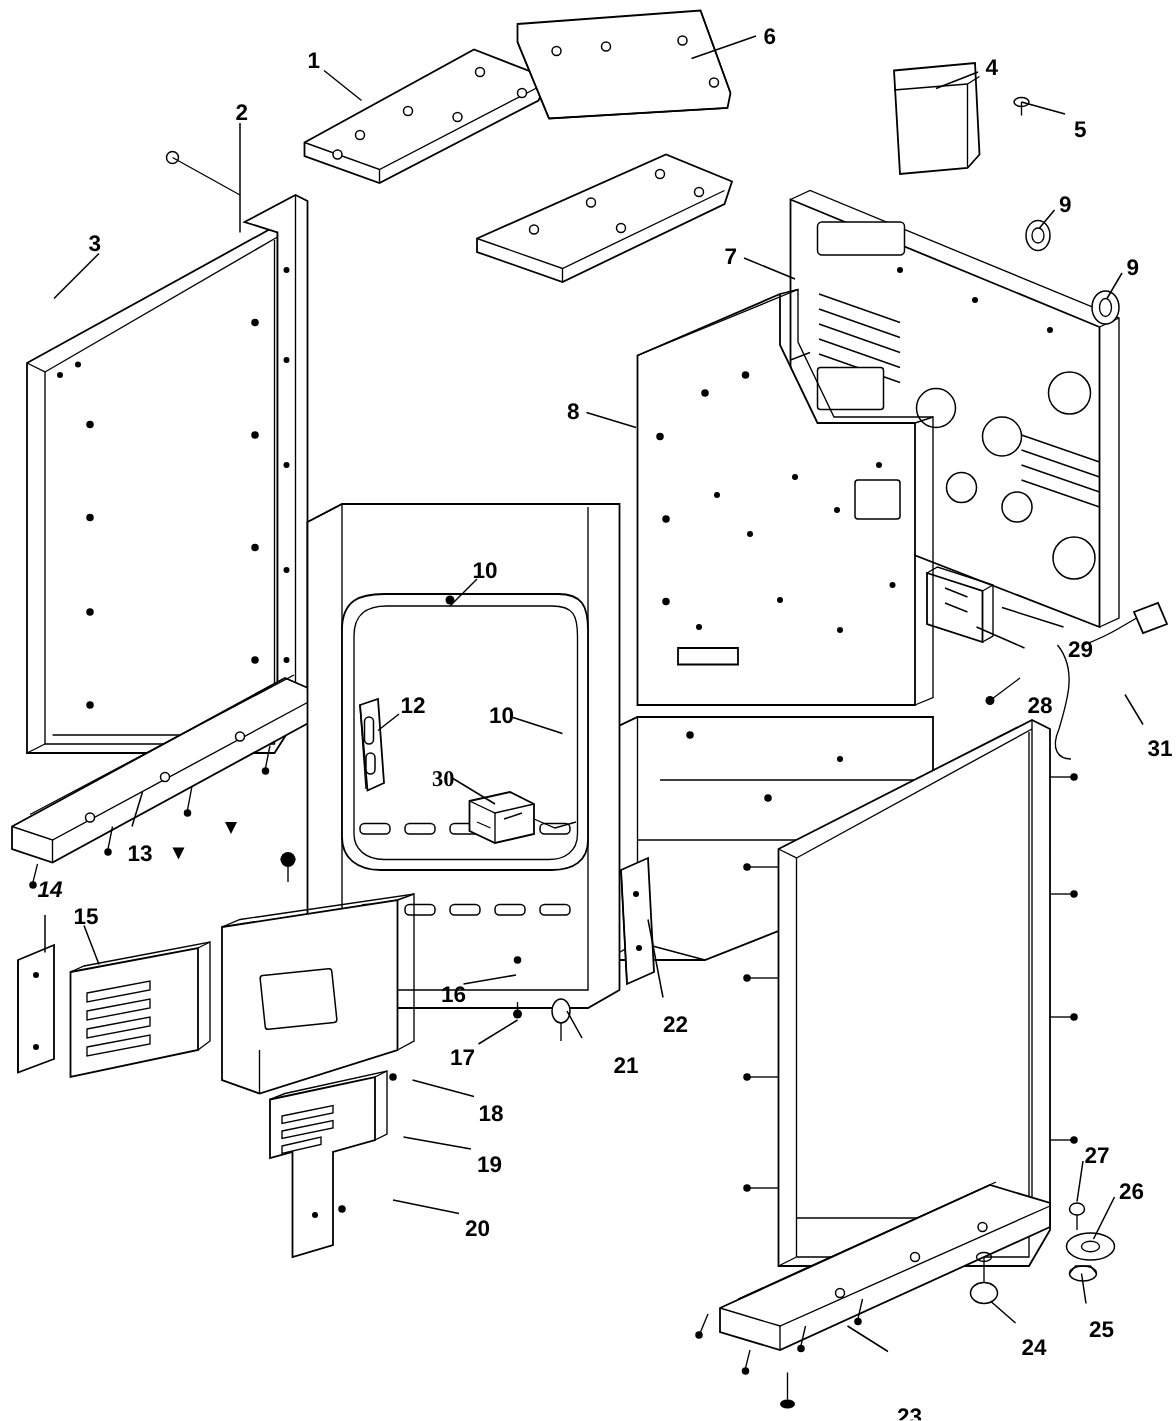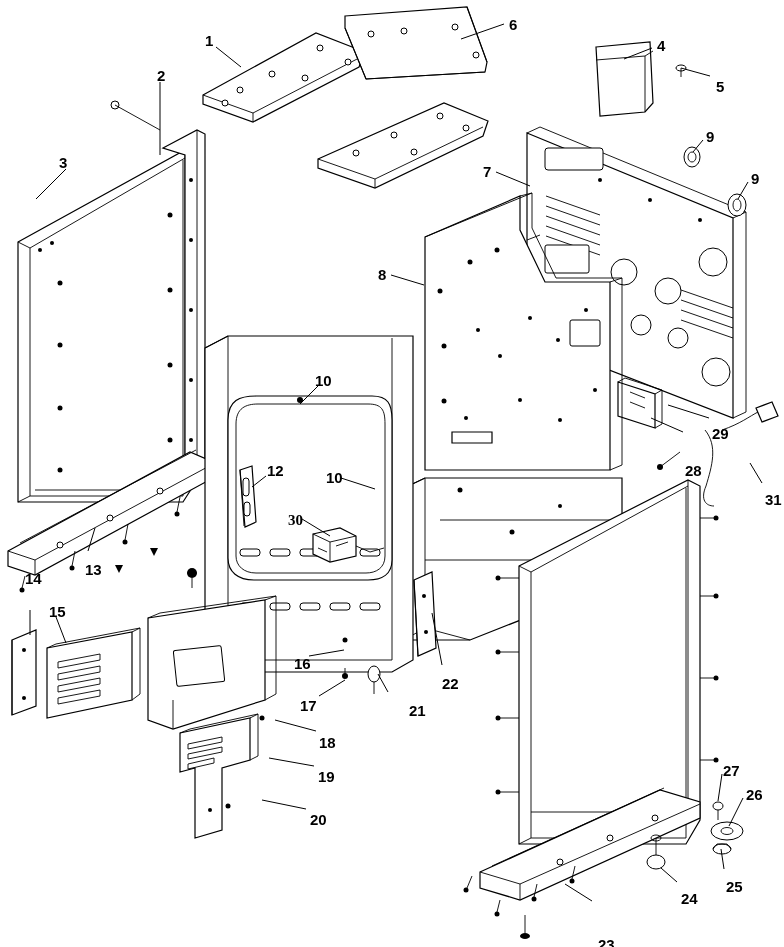--- a/index.html
+++ b/index.html
@@ -471,21 +471,21 @@
       <div class="callout" style="left: 716px; top: 79px;">5</div>
       <div class="callout" style="left: 509px; top: 17px;">6</div>
       <div class="callout" style="left: 483px; top: 164px;">7</div>
       <div class="callout" style="left: 378px; top: 267px;">8</div>
       <div class="callout" style="left: 706px; top: 129px;">9</div>
       <div class="callout" style="left: 751px; top: 171px;">9</div>
       <div class="callout" style="left: 315px; top: 373px;">10</div>
       <div class="callout" style="left: 326px; top: 470px;">10</div>
       <div class="callout" style="left: 267px; top: 463px;">12</div>
       <div class="callout" style="left: 85px; top: 562px;">13</div>
-      <div class="callout" style="left: 25px; top: 571px;">14</div>
+      <div class="callout" style="left: 25px; top: 586px; font-style: italic;">14</div>
       <div class="callout" style="left: 49px; top: 604px;">15</div>
       <div class="callout" style="left: 294px; top: 656px;">16</div>
       <div class="callout" style="left: 300px; top: 698px;">17</div>
       <div class="callout" style="left: 319px; top: 735px;">18</div>
       <div class="callout" style="left: 318px; top: 769px;">19</div>
       <div class="callout" style="left: 310px; top: 812px;">20</div>
       <div class="callout" style="left: 389px; top: 703px; margin-left: 20px;">21</div>
       <div class="callout" style="left: 442px; top: 676px;">22</div>
       <div class="callout" style="left: 598px; top: 909px; margin-top: 28px;">23</div>
       <div class="callout" style="left: 681px; top: 891px;">24</div>

